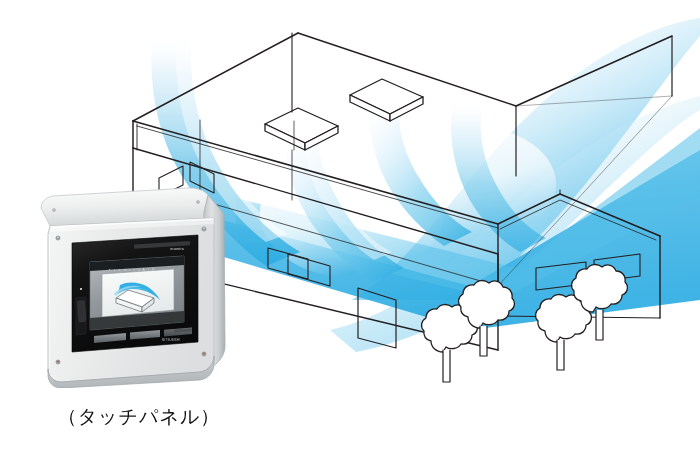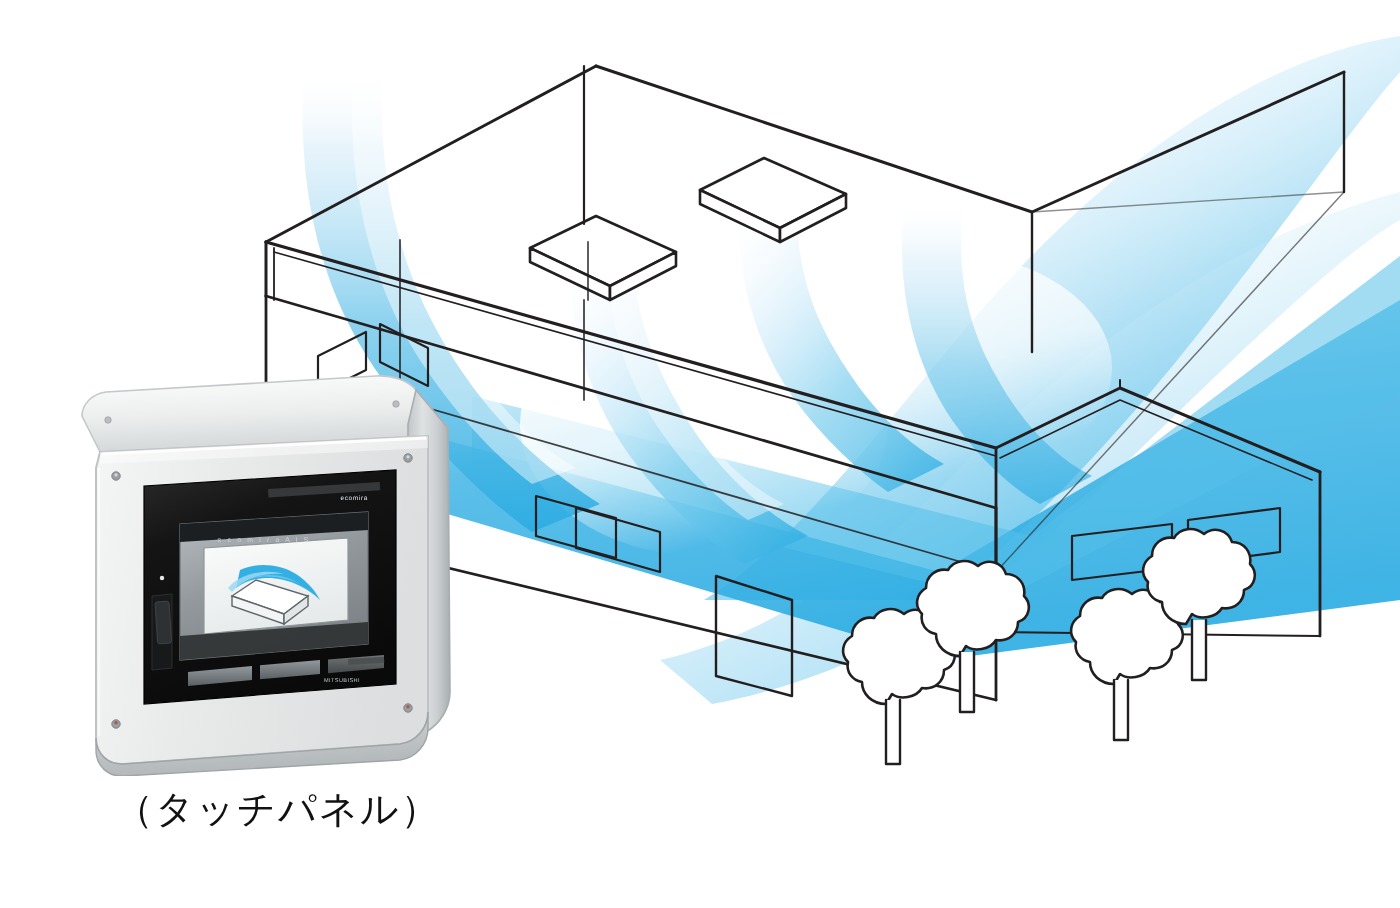--- a/index.html
+++ b/index.html
@@ -24,21 +24,21 @@
   .layer {
     position: absolute;
     left: 0; top: 0;
     width: 700px;
     height: 454px;
   }
   
   #caption {
     position: absolute;
     left: 44px;
-    top: 392px;
+    top: 404px;
     width: 190px;
     text-align: center;
     font-family: "DejaVu Sans", "Liberation Sans", sans-serif;
     font-size: 19px;
     letter-spacing: 1px;
     color: #111111;
     white-space: nowrap;
   }
   
   #panel-unit {

